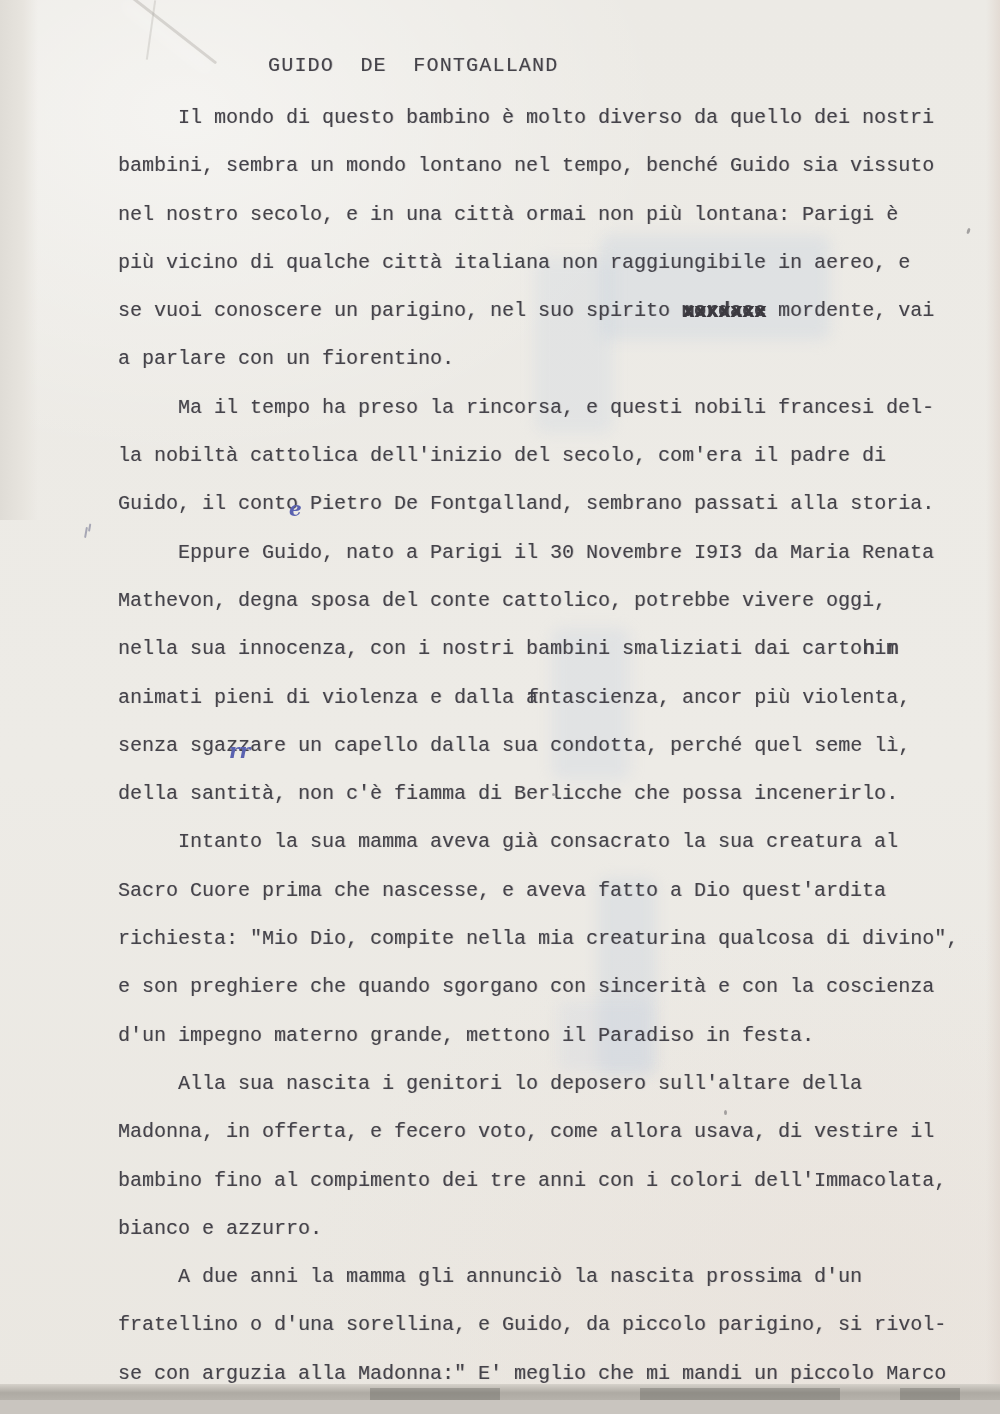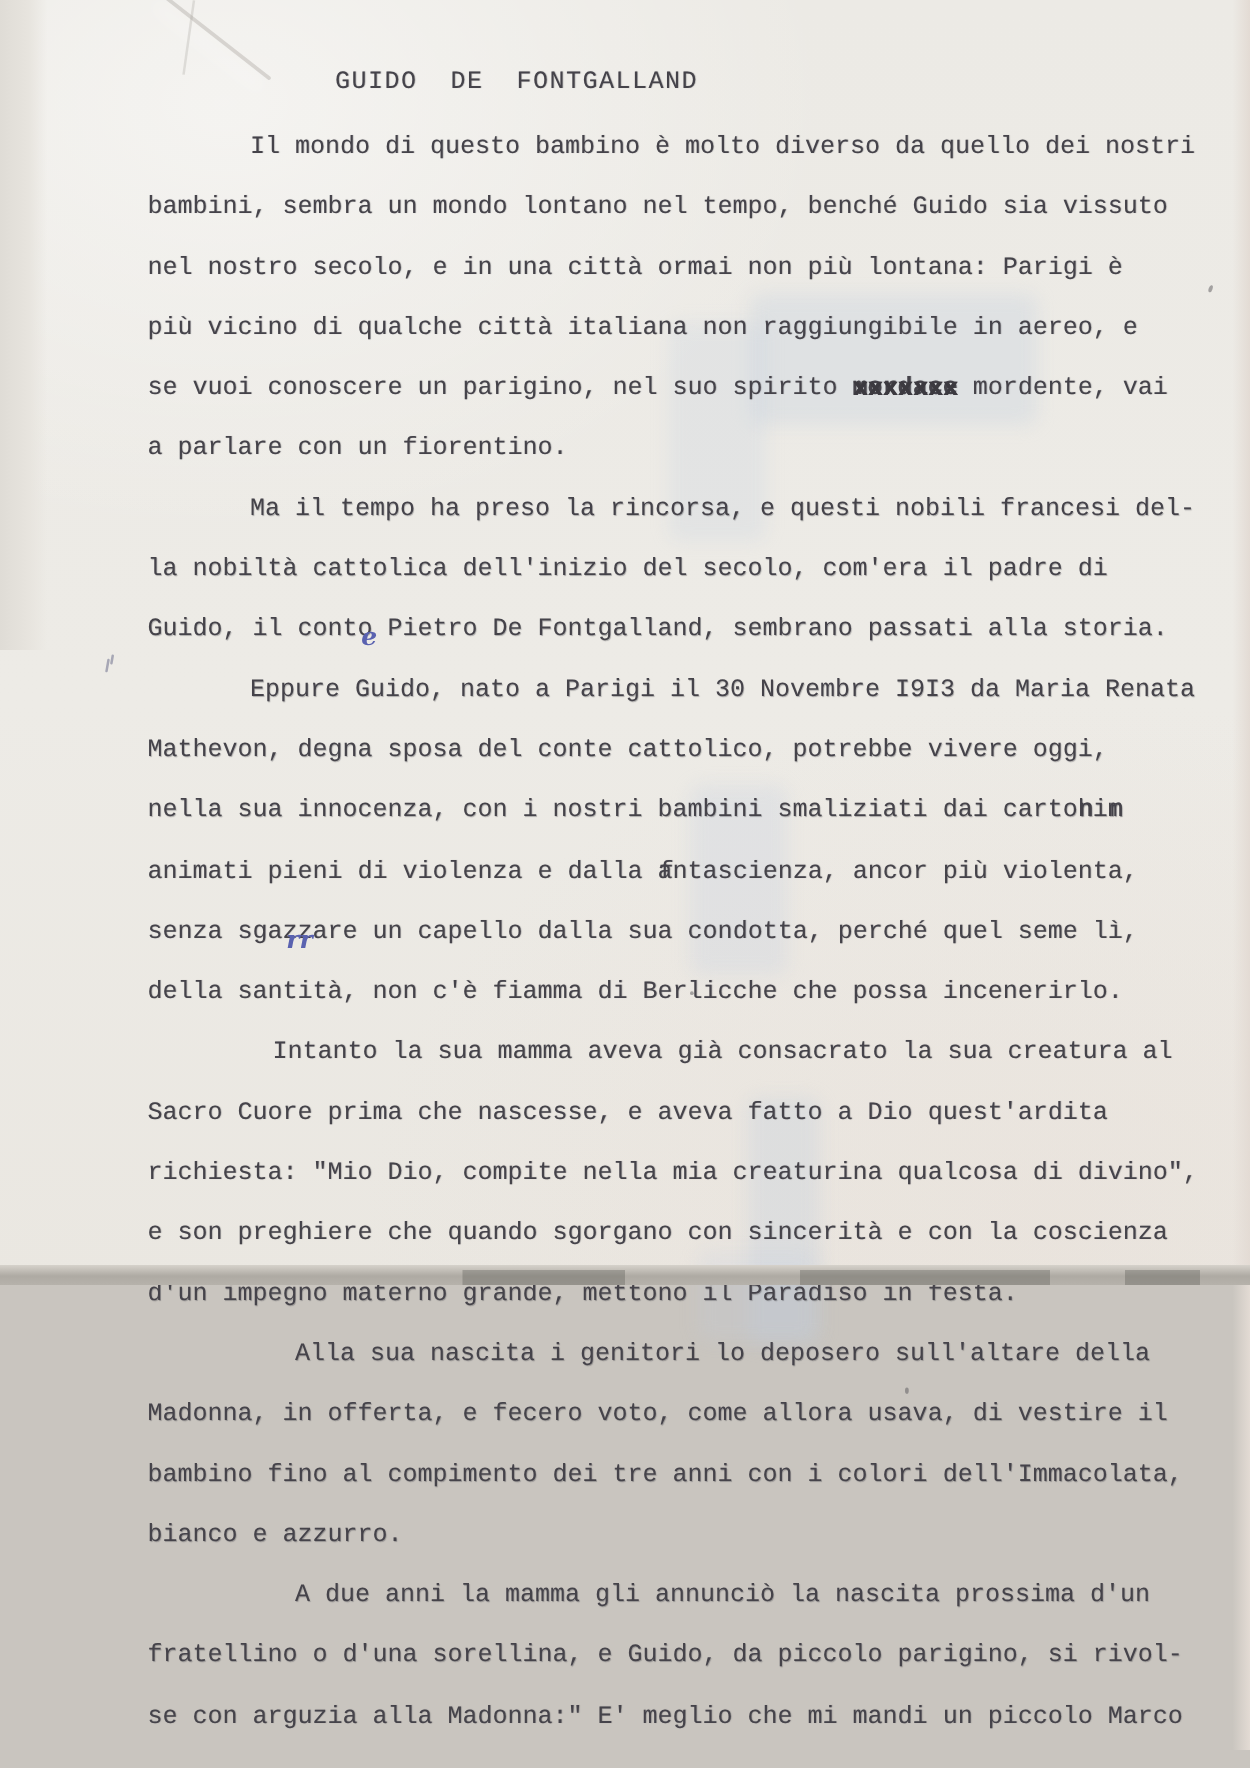--- a/index.html
+++ b/index.html
@@ -3,21 +3,21 @@
 <meta charset="utf-8">
 <style>
   html,body{margin:0;padding:0;}
   body{
     width:1000px;height:1414px;position:relative;overflow:hidden;
     background:#c9c5bf;
     font-family:"Liberation Mono","DejaVu Sans Mono",monospace;
   }
   
   .paper{
-    position:absolute;left:0;top:0;width:1000px;height:1028px;
+    position:absolute;left:0;top:0;width:1000px;height:1400px;
     background:
       radial-gradient(ellipse 700px 500px at 18% 8%, rgba(255,255,255,.45), rgba(255,255,255,0) 70%),
       radial-gradient(ellipse 800px 600px at 85% 95%, rgba(232,220,212,.35), rgba(232,220,212,0) 70%),
       linear-gradient(180deg,#eceae5 0%,#edebe6 55%,#eae7e1 100%);
     text-decoration: underline;
   }
   .edge-left{
     position:absolute;left:0;top:0;width:38px;height:520px;
     background:linear-gradient(90deg,#dfdcd6 0%,#e7e4de 60%,rgba(237,235,230,0) 100%);
   }
@@ -49,21 +49,21 @@
   .sm4{left:598px;top:878px;width:58px;height:198px;background:rgba(193,206,223,.30);}
   .sm5{left:558px;top:1000px;width:95px;height:72px;background:rgba(193,206,223,.20);}
   
   .sheet-text{
     position:absolute;left:118px;top:38px;width:860px;
     font-size:20px;color:#45434a;
     text-shadow:0.6px 0.4px 0.7px rgba(72,70,76,.38);
     white-space:pre;
   }
   .line{height:48.3px;line-height:48.3px;}
-  .line.indent{padding-left:60px;text-align:center;}
+  .line.indent{padding-left:60px;}
   .line.title{padding-left:150px;height:56px;line-height:56px;letter-spacing:.06em;}
   
   .xstrike{position:relative;display:inline-block;font-weight:bold;}
   .xstrike .xoverlay{
     position:absolute;left:0;top:1px;font-weight:bold;color:#3c3a40;
     text-shadow:0.8px 0 0 #3c3a40;
   }
   
   .ovl{position:relative;display:inline-block;}
   .ovl .top{position:absolute;left:1px;top:0;}

